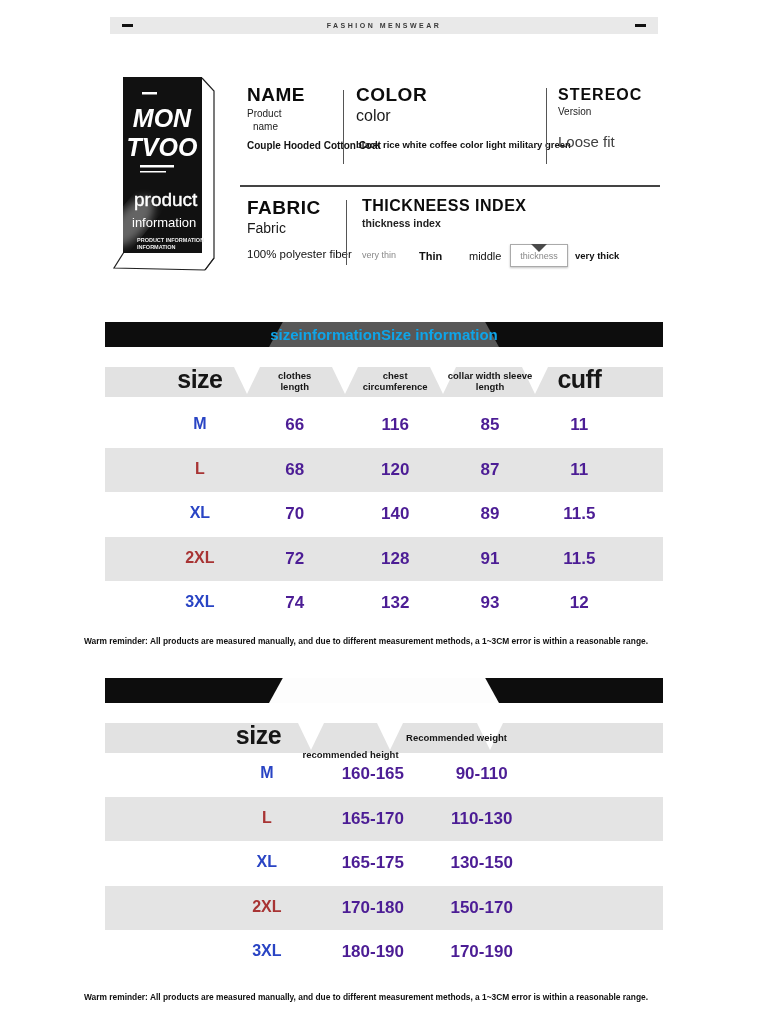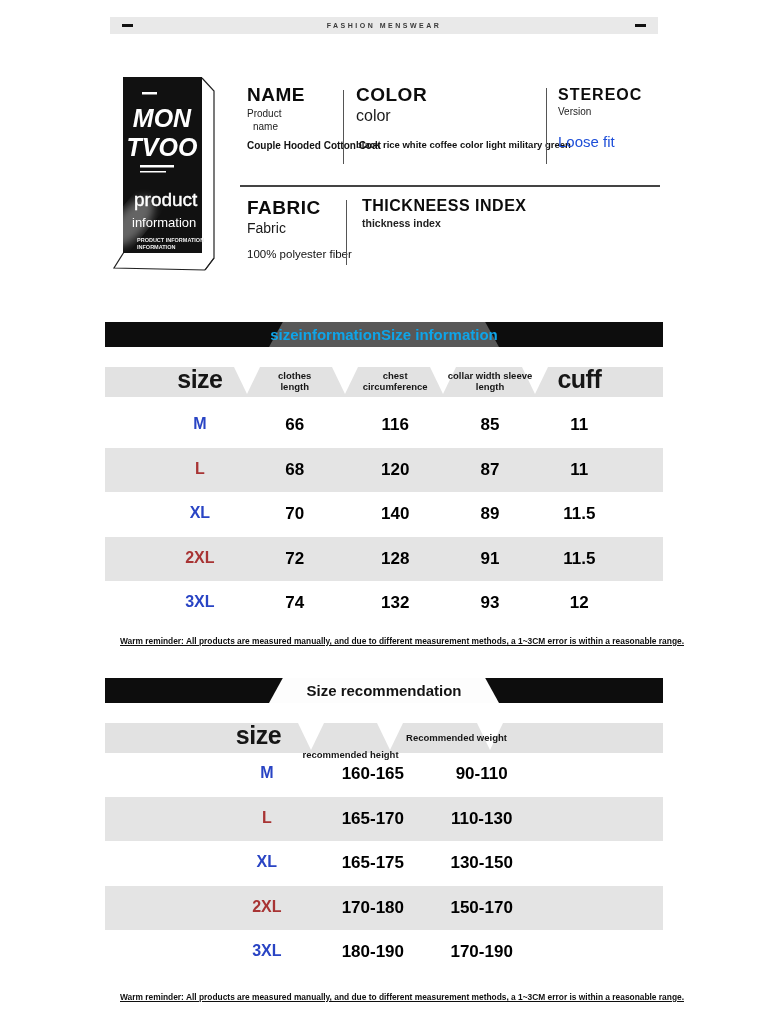--- a/index.html
+++ b/index.html
@@ -55,29 +55,29 @@
   .notch { position:absolute; top:0; width:0; height:0;
     border-left:13px solid transparent; border-right:13px solid transparent; border-top:27px solid #fff; }
   .hc { position:absolute; transform:translateX(-50%); text-align:center; color:#161616; }
   .hbig { font-size:25px; font-weight:bold; top:-2px; letter-spacing:-0.5px; }
   .hsm { font-size:9.5px; font-weight:bold; top:3px; line-height:11px; }
   .hsm em { display:block; font-style:normal; }
 
   .trow { position:absolute; left:105px; width:558px; height:44.5px; }
   .trow.shade { background:#e4e4e4; }
   .cell { position:absolute; transform:translateX(-50%); top:12px;
-    font-size:17px; font-weight:bold; color:#000000; white-space:nowrap; }
+    font-size:17px; font-weight:bold; color:#4c1d95; white-space:nowrap; }
   .cell.sz { font-size:16px; }
   
   .t1c0{left:17%} .t1c1{left:34%} .t1c2{left:52%} .t1c3{left:69%} .t1c4{left:85%}
   
   .t2c0{left:29%} .t2c1{left:48%} .t2c2{left:67.5%}
 
-  .note { position:absolute; left:84px; width:600px; text-align:right;
-    font-size:8.4px; font-weight:bold; color:#101010;text-decoration:underline; }
+  .note { position:absolute; left:84px; width:600px; text-align:left;
+    font-size:8.4px; font-weight:bold; color:#101010; }
 </style>
 </head>
 <body>
 
 <div class="page">
 
   <div class="topbar">
     <span class="dash l"></span>
     <span class="title">FASHION MENSWEAR</span>
     <span class="dash r"></span>
@@ -120,35 +120,45 @@
   <div class="field" style="left:356px; top:84px; width:170px;">
     <div class="f-head">COLOR</div>
     <div class="f-sub lg">color</div>
     <div class="f-val" style="margin-top:14px; font-size:9.5px; white-space:nowrap;">black rice white coffee color light military green</div>
   </div>
   <div class="vline" style="left:546px; top:88px; height:76px;"></div>
 
   <div class="field" style="left:558px; top:86px; width:100px;">
     <div class="f-head md" style="letter-spacing:1px;">STEREOC</div>
     <div class="f-sub">Version</div>
-    <div class="f-val" style="margin-top:16px; font-size:15px; font-weight:normal; color:#1d4ed8;">Loose fit</div>
+    <div class="f-val" style="margin-top:16px; font-size:15px; font-weight:normal; color:#404040;">Loose fit</div>
   </div>
 
   <div class="hline" style="left:240px; top:185px; width:420px;"></div>
 
   <div class="field" style="left:247px; top:197px; width:95px;">
     <div class="f-head">FABRIC</div>
     <div class="f-sub lg" style="font-size:14px;">Fabric</div>
     <div class="f-val" style="margin-top:12px; font-size:11.5px; font-weight:normal; white-space:nowrap;">100% polyester fiber</div>
   </div>
   <div class="vline" style="left:346px; top:200px; height:65px;"></div>
 
   <div class="field" style="left:362px; top:197px; width:300px;">
     <div class="f-head md">THICKNEESS INDEX</div>
     <div class="f-sub bold">thickness index</div>
+  </div>
+  <div class="thick-scale">
+    <span class="ts-item gray" style="left:0;">very thin</span>
+    <span class="ts-item b1" style="left:57px;">Thin</span>
+    <span class="ts-item b1" style="left:107px; font-weight:normal;">middle</span>
+    <span class="ts-box">
+      <i class="tri"></i>
+      <span>thickness</span>
+    </span>
+    <span class="ts-item" style="left:213px; font-weight:bold; font-size:9.5px;">very thick</span>
   </div>
 
   <div class="banner" style="top:322px;">
     <span class="trap gray"></span>
     <span class="btext white">sizeinformationSize information</span>
   </div>
 
   <div class="thead" style="top:367px;">
     <i class="notch" style="left:calc(25.5% - 13px);"></i>
     <i class="notch" style="left:calc(43% - 13px);"></i>
@@ -203,21 +213,20 @@
     <span class="cell t1c1">74</span>
     <span class="cell t1c2">132</span>
     <span class="cell t1c3">93</span>
     <span class="cell t1c4">12</span>
   </div>
 
   <div class="note" style="top:636px;">Warm reminder: All products are measured manually, and due to different measurement methods, a 1~3CM error is within a reasonable range.</div>
 
   <div class="banner" style="top:678px;">
     <span class="trap white"></span>
-    <span class="btext outline">Size recommendation</span>
   </div>
 
   <div class="thead" style="top:723px;">
     <i class="notch" style="left:calc(37% - 13px);"></i>
     <i class="notch" style="left:calc(51% - 13px);"></i>
     <i class="notch" style="left:calc(69% - 13px);"></i>
     <span class="hc hbig" style="left:27.5%;">size</span>
     <span class="hc hsm" style="left:44%; top:26px;">recommended height</span>
     <span class="hc hsm" style="left:63%; top:9px;">Recommended weight</span>
   </div>

